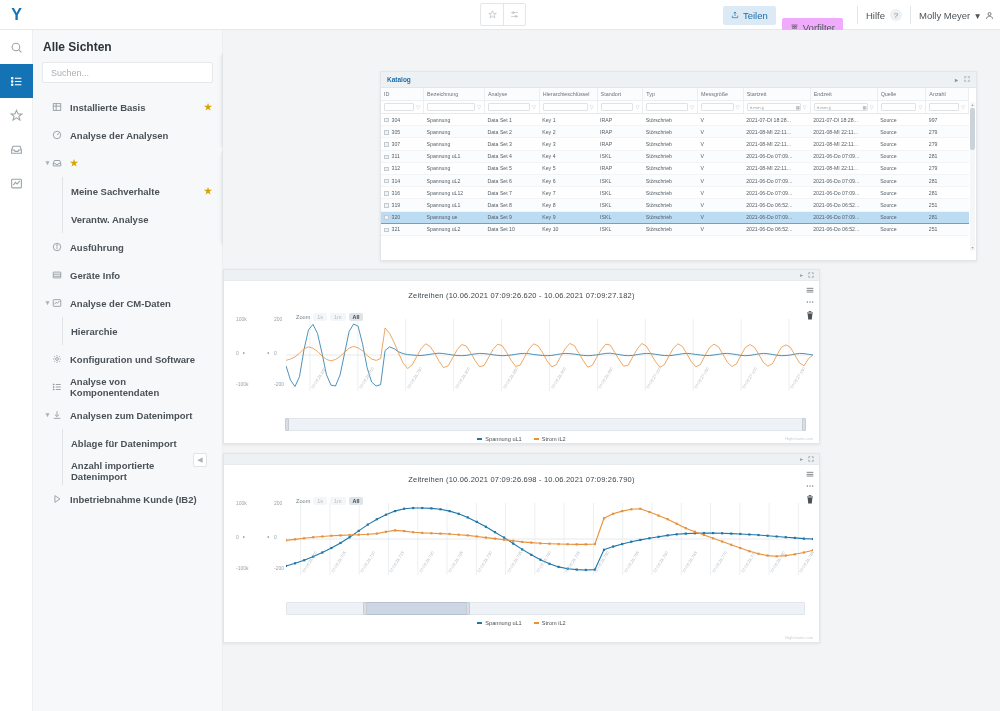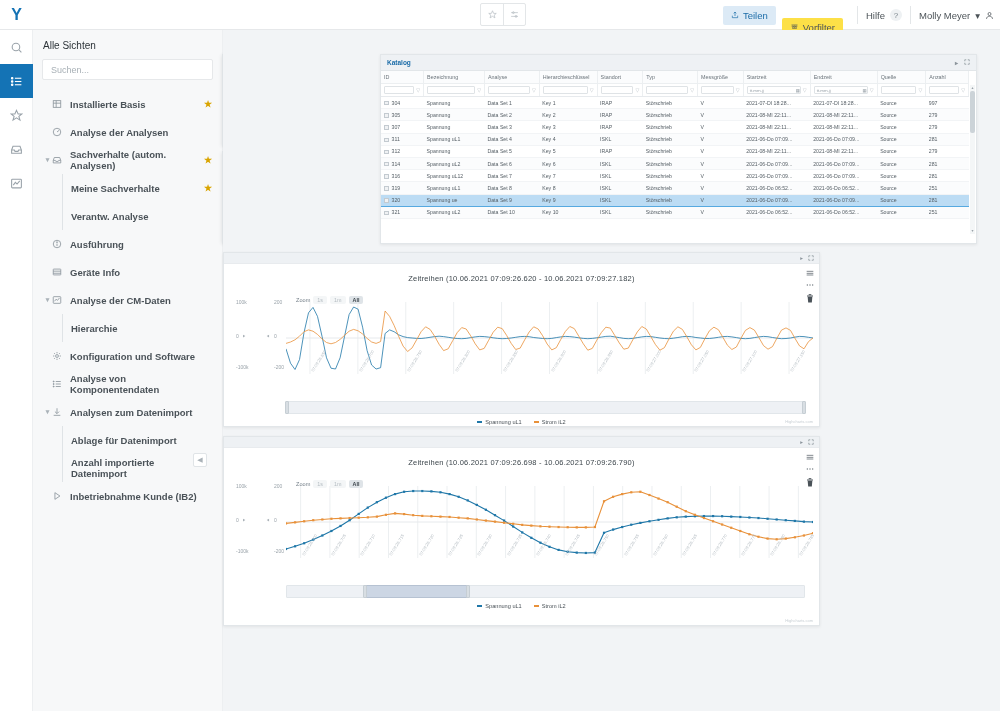--- a/index.html
+++ b/index.html
@@ -36,21 +36,21 @@
   .topbar-right {
     position: absolute; right: 6px; top: 0; height: 30px;
     display: flex; align-items: center; gap: 0px;
   }
   .pill {
     display: flex; align-items: center; gap: 4px;
     height: 19px; padding: 0 8px; border-radius: 2px;
     font-size: 9.5px; cursor: pointer; margin-right: 6px;
   }
   .pill.share { background: #dceaf6; color: #1b6ca8; }
-  .pill.filter { background: #fde047; color: #4c5358; margin-top: 24px; }
+  .pill.filter { background: #f0abfc; color: #4c5358; margin-top: 24px; }
   .sep { width: 1px; height: 18px; background: #e3e6e8; margin: 0 8px; }
   .help { font-size: 9.5px; color: #4c5358; display: flex; align-items: center; gap: 5px; }
   .help .q {
     width: 12px; height: 12px; border-radius: 50%; background: #eef1f3;
     color: #7b858c; font-size: 8px; display: flex; align-items: center; justify-content: center;
   }
   .user { font-size: 9.5px; color: #4c5358; display: flex; align-items: center; gap: 5px; }
 
   
   .rail {
@@ -61,21 +61,21 @@
     width: 33px; height: 34px; display: flex; align-items: center; justify-content: center;
     color: #9aa3aa; cursor: pointer;
   }
   .rail-item.active { background: #1473b5; color: #ffffff; }
 
   
   .sidebar {
     position: absolute; left: 33px; top: 30px; width: 190px; height: 681px;
     background: #f7f8f9; border-right: 1px solid #edeff1;
   }
-  .sb-title { padding: 10px 10px 6px 10px; font-size: 10px; font-weight: normal; color: #2c3338; }
+  .sb-title { padding: 10px 10px 6px 10px; font-size: 12px; font-weight: bold; color: #2c3338; }
   .sb-search {
     margin: 2px 9px 10px 9px; height: 21px; background: #ffffff;
     border: 1px solid #e6e8ea; border-radius: 2px;
     display: flex; align-items: center; padding: 0 8px;
     font-size: 9px; color: #a8b0b6;
   }
   .nav { padding: 0 0 0 0; }
   .nav-item {
     display: flex; align-items: center; height: 28px; padding-left: 10px;
     font-size: 9.5px; color: #4a5258; cursor: pointer; position: relative; font-weight: bold;
@@ -116,21 +116,21 @@
 
   
   .content {
     position: absolute; left: 223px; top: 30px; width: 777px; height: 681px;
     background: #f2f4f6;
   }
 
   
   .card {
     position: absolute; background: #ffffff;
-    border: 1px solid #e2e6e9; box-shadow: 0 1px 3px rgba(0,0,0,.07);
+    border: 1px solid #e2e6e9; box-shadow: 0 1px 3px rgba(0,0,0,.07); margin-top: 17px;
   }
   #catalog-card { left: 157px; top: 24px; width: 597px; height: 190px; }
   .card-head {
     height: 16px; background: #eef1f4; border-bottom: 1px solid #e2e6e9;
     display: flex; align-items: center; padding: 0 6px;
     font-size: 6.5px; color: #1b6ca8; font-weight: bold;
   }
   .card-head .spacer { flex: 1; }
   .card-tools { display: flex; gap: 6px; color: #8c959c; font-size: 6px; }
 
@@ -362,21 +362,20 @@
         <span class="star"></span>
       </div>
       <div class="nav-item">
         <span class="caret">▾</span>
         <span class="ic">
           <svg width="10" height="10" viewBox="0 0 24 24" fill="none" stroke="#8c959c" stroke-width="2">
             <path d="M3 13l2.5-7h13L21 13v6H3z"></path>
             <path d="M3 13h5l1.2 2.4h5.6L16 13h5"></path>
           </svg>
         </span>
-        <span class="lbl">Sachverhalte (autom. Analysen)</span>
         <span class="star">★</span>
       </div>
       <div class="nav-item child">
         <span class="lbl">Meine Sachverhalte</span>
         <span class="star">★</span>
       </div>
       <div class="nav-item child">
         <span class="lbl">Verantw. Analyse</span>
         <span class="star"></span>
       </div>

